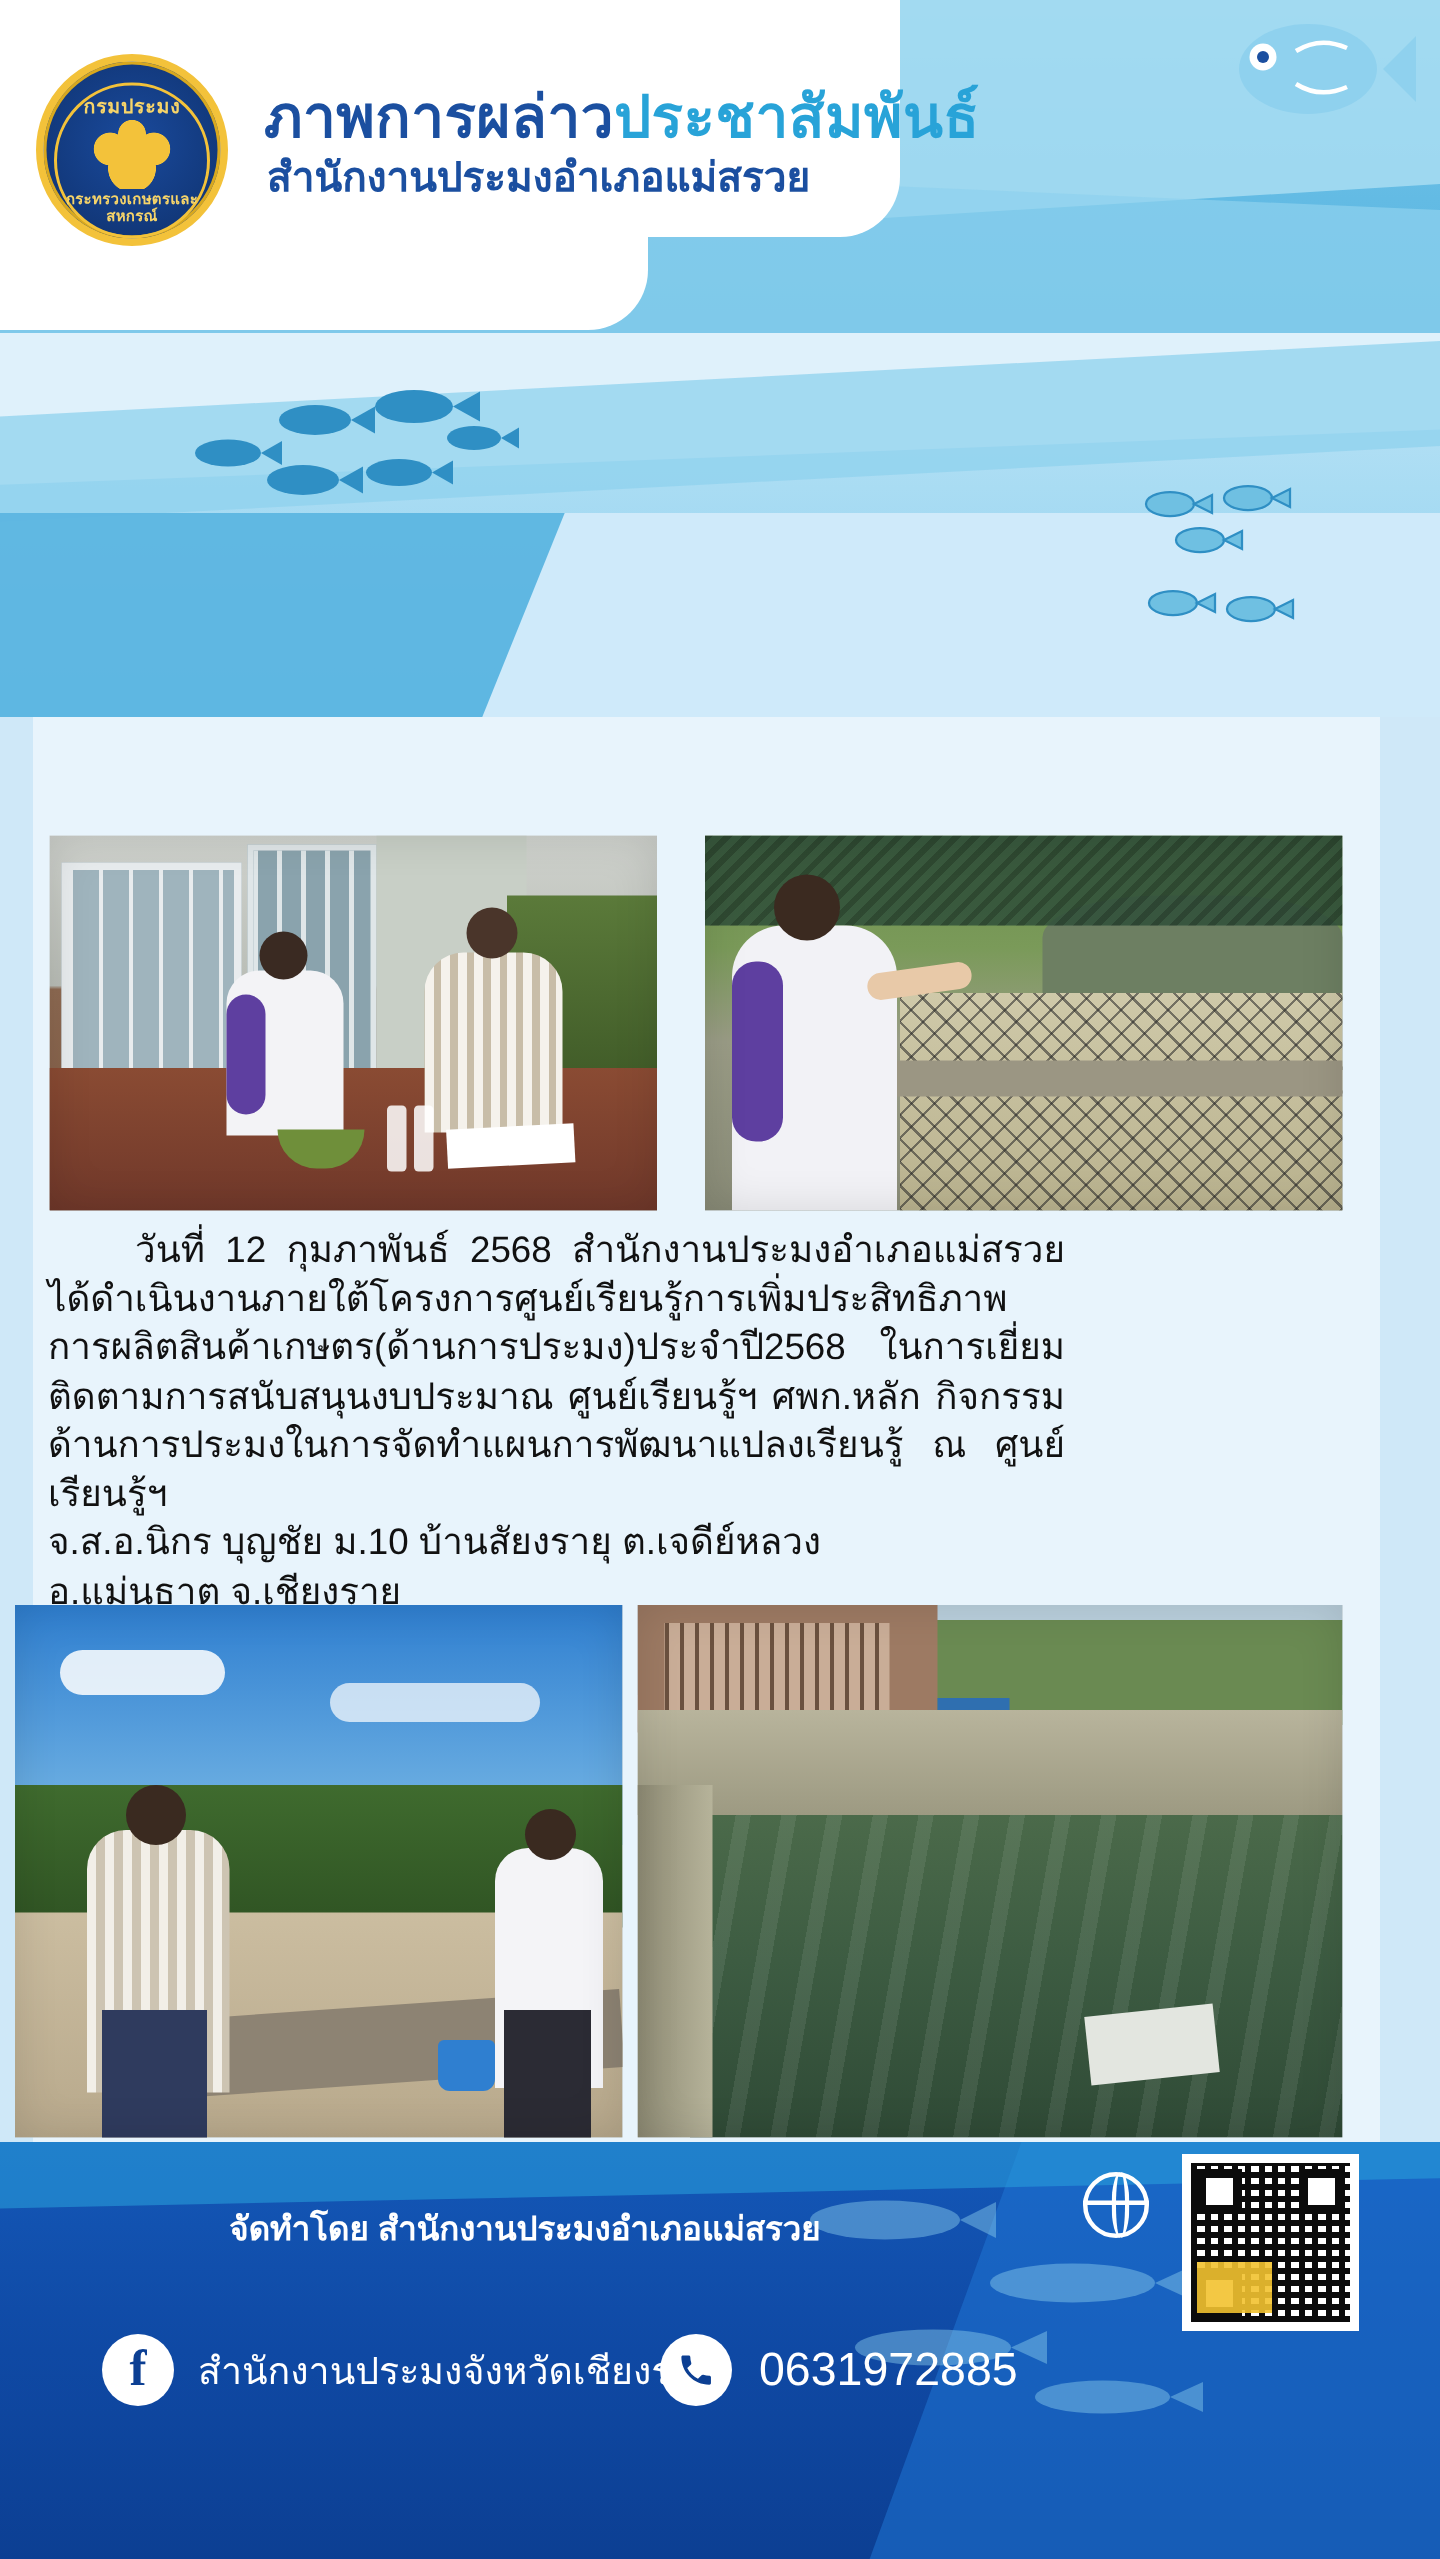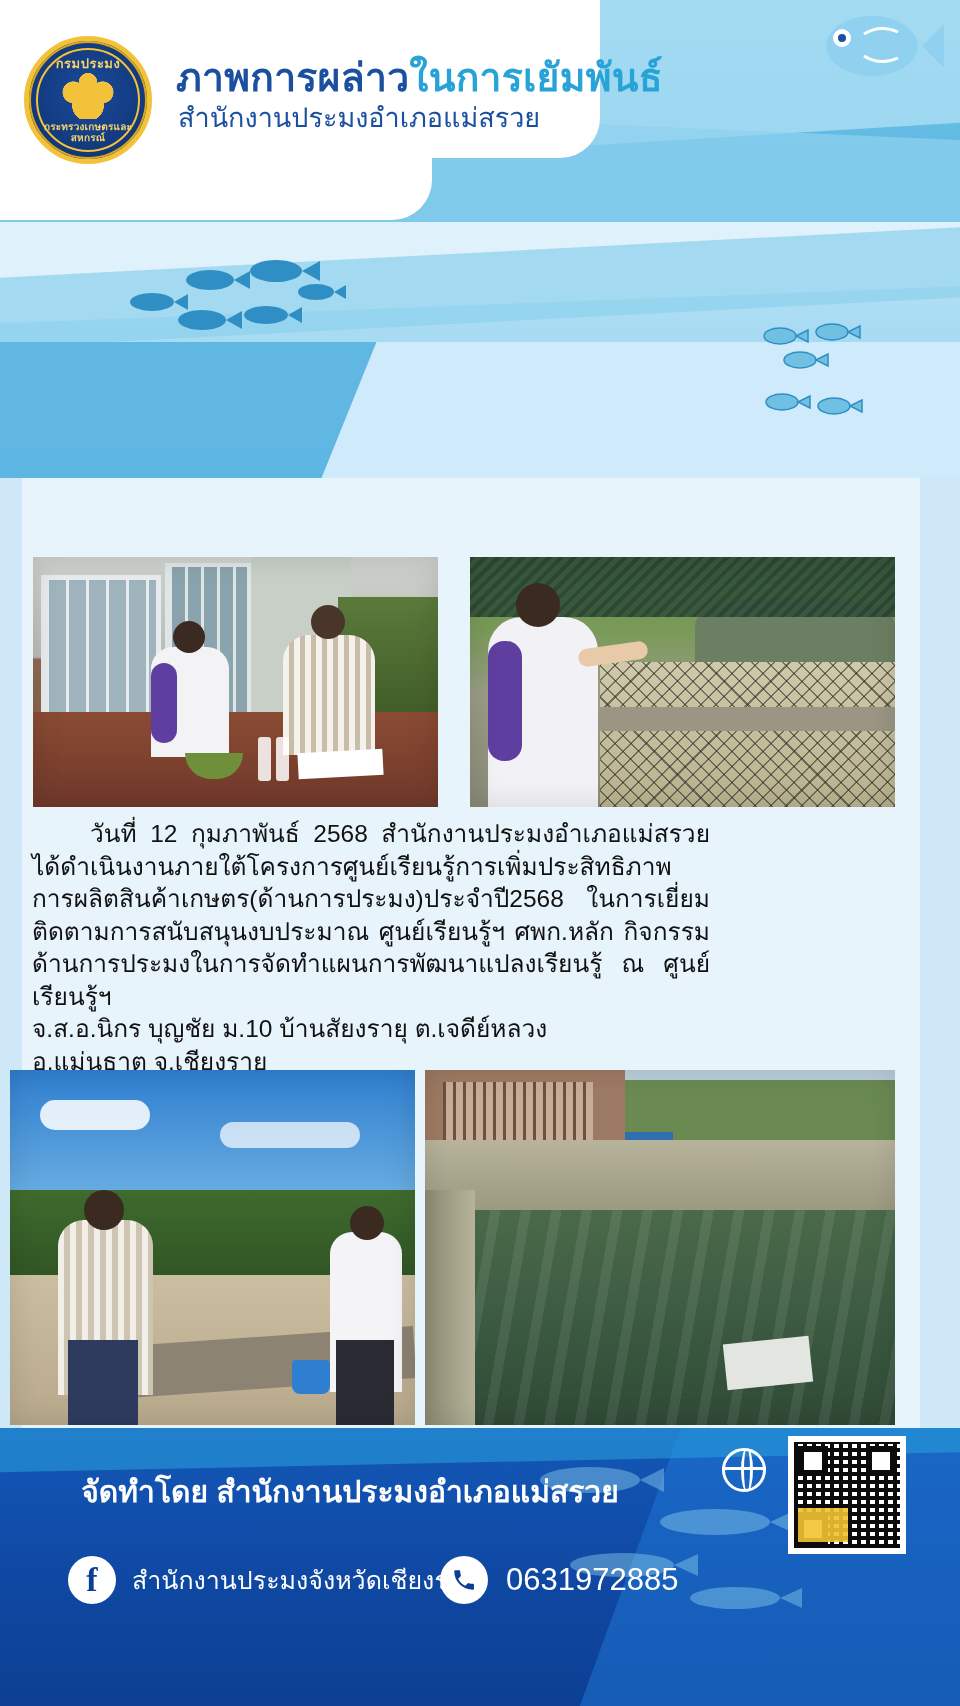--- a/index.html
+++ b/index.html
@@ -51,21 +51,21 @@
     background: #ffffff;
     border-bottom-right-radius: 40px;
   }
   .logo-seal {
     position: absolute; left: 24px; top: 36px;
     width: 128px; height: 128px;
     border-radius: 50%;
     background: radial-gradient(circle at 50% 45%, #1a4a9c 0%, #133b80 58%, #0e2f68 100%);
     border: 5px solid #f3c23a;
     box-shadow: 0 0 0 2px #d8a81e inset;
-    display: flex; align-items: center; justify-content: center;
+    display: flex; align-items: flex-end; justify-content: center;
     overflow: hidden;
   }
   .logo-seal .seal-inner {
     width: 104px; height: 104px; border-radius: 50%;
     border: 2px solid #f3c23a;
     display: flex; flex-direction: column;
     align-items: center; justify-content: center;
     color: #f6d469;
     text-align: center;
     line-height: 1.05;
@@ -84,21 +84,21 @@
   .title-main {
     position: absolute; left: 176px; top: 46px;
     font-size: 39px; font-weight: bold;
     color: #1b4fa0;
     letter-spacing: .3px;
     white-space: nowrap;
   }
   .title-main .accent { color: #28a3d8; }
   .title-sub {
     position: absolute; left: 178px; top: 96px;
-    font-size: 27px; font-weight: normal;
+    font-size: 27px; font-weight: bold;
     color: #1b4fa0;
     white-space: nowrap;
   }
   .date-line {
     position: absolute; left: 28px; top: 176px;
     font-size: 22px; font-weight: bold;
     color: #1b4fa0;
     white-space: nowrap;
   }
 
@@ -260,21 +260,21 @@
     position: absolute; left: -40px; top: -26px;
     width: 1060px; height: 60px;
     background: #2aa3dd;
     transform: rotate(-1.2deg);
     opacity: .55;
   }
   .footer-fish { position: absolute; right: 110px; top: 8px; width: 310px; height: 190px; opacity: .55; }
   .footer-title {
     position: absolute; left: 0; top: 40px; width: 700px;
     text-align: center;
-    font-size: 30px; font-weight: bold; color: #ffffff;
+    font-size: 22px; font-weight: bold; color: #ffffff;
   }
   .fb-row {
     position: absolute; left: 68px; top: 128px;
     display: flex; align-items: center; gap: 16px;
   }
   .fb-icon {
     width: 48px; height: 48px; border-radius: 50%;
     background: #ffffff; color: #0c3f93;
     font-size: 34px; font-weight: bold;
     display: flex; align-items: center; justify-content: center;
@@ -337,21 +337,21 @@
 
     <div class="logo-seal">
       <div class="seal-inner">
         <div class="seal-top">กรมประมง</div>
         <div class="seal-emblem"></div>
         <div class="seal-bottom">กระทรวงเกษตรและสหกรณ์</div>
       </div>
     </div>
 
     <div class="title-main">
-      <span>ภาพการผล่าว</span><span class="accent">ในการเยัมพันธ์</span>
+      <span>ภาพการผล่าว</span><span class="accent">ประชาสัมพันธ์</span>
     </div>
     <div class="title-sub">สำนักงานประมงอำเภอแม่สรวย</div>
   </div>
 
   <div class="mid-band">
     <div class="mid-wave-1"></div>
     <div class="mid-wave-2"></div>
     <div class="mid-diag"></div>
     <div class="mid-diag2"></div>
 

